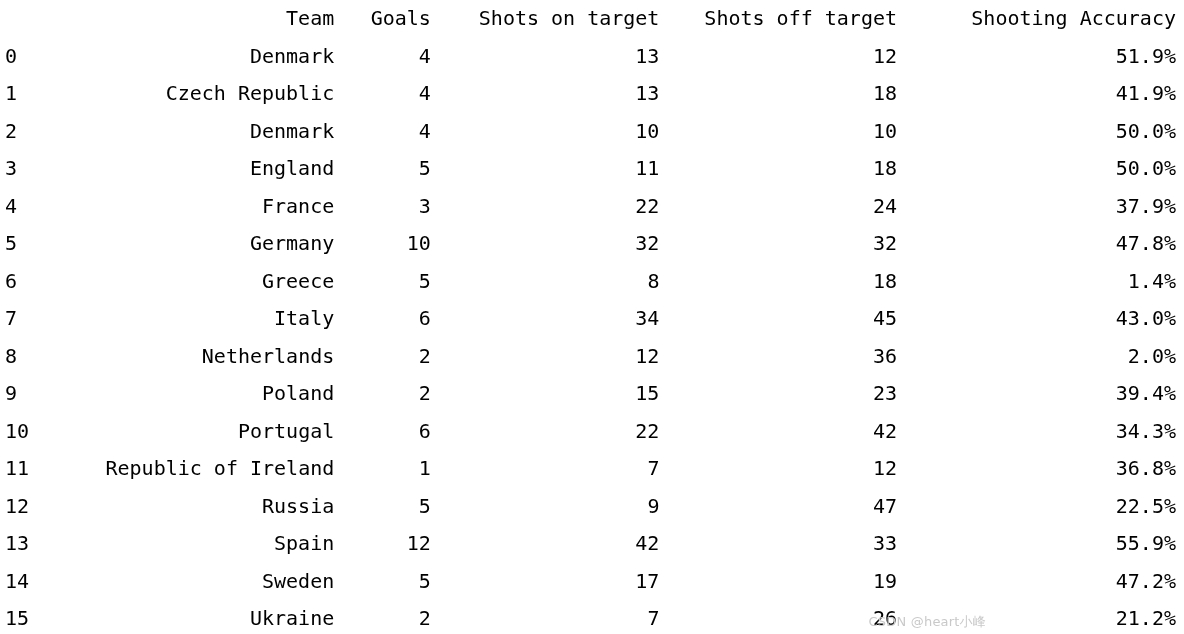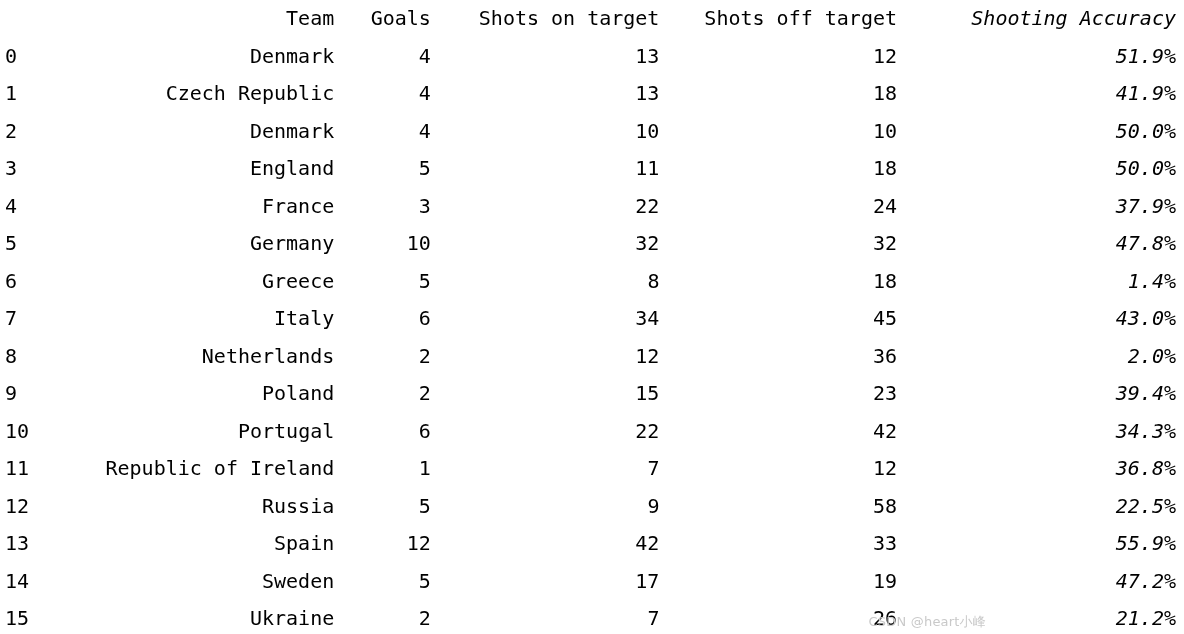--- a/index.html
+++ b/index.html
@@ -66,21 +66,21 @@
     position: absolute;
     left: 5px;
     top: 0;
     text-align: left;
   }
 
   td.num, th.num {
     text-align: right;
   }
   
-  .c-acc-cell { padding-right: 8px !important; font-style: italic; }
+  .c-acc-cell { padding-right: 8px !important; }
 
   thead th {
     font-weight: normal;
   }
 
   .watermark {
     position: absolute;
     right: 6px;
     bottom: 3px;
     font-family: "DejaVu Sans", "Liberation Sans", sans-serif;
@@ -196,21 +196,21 @@
           <td class="idx-cell"><span class="row-index">11</span><span>Republic of Ireland</span></td>
           <td class="num">1</td>
           <td class="num">7</td>
           <td class="num">12</td>
           <td class="num c-acc-cell">36.8%</td>
         </tr>
         <tr>
           <td class="idx-cell"><span class="row-index">12</span><span>Russia</span></td>
           <td class="num">5</td>
           <td class="num">9</td>
-          <td class="num">58</td>
+          <td class="num">47</td>
           <td class="num c-acc-cell">22.5%</td>
         </tr>
         <tr>
           <td class="idx-cell"><span class="row-index">13</span><span>Spain</span></td>
           <td class="num">12</td>
           <td class="num">42</td>
           <td class="num">33</td>
           <td class="num c-acc-cell">55.9%</td>
         </tr>
         <tr>

